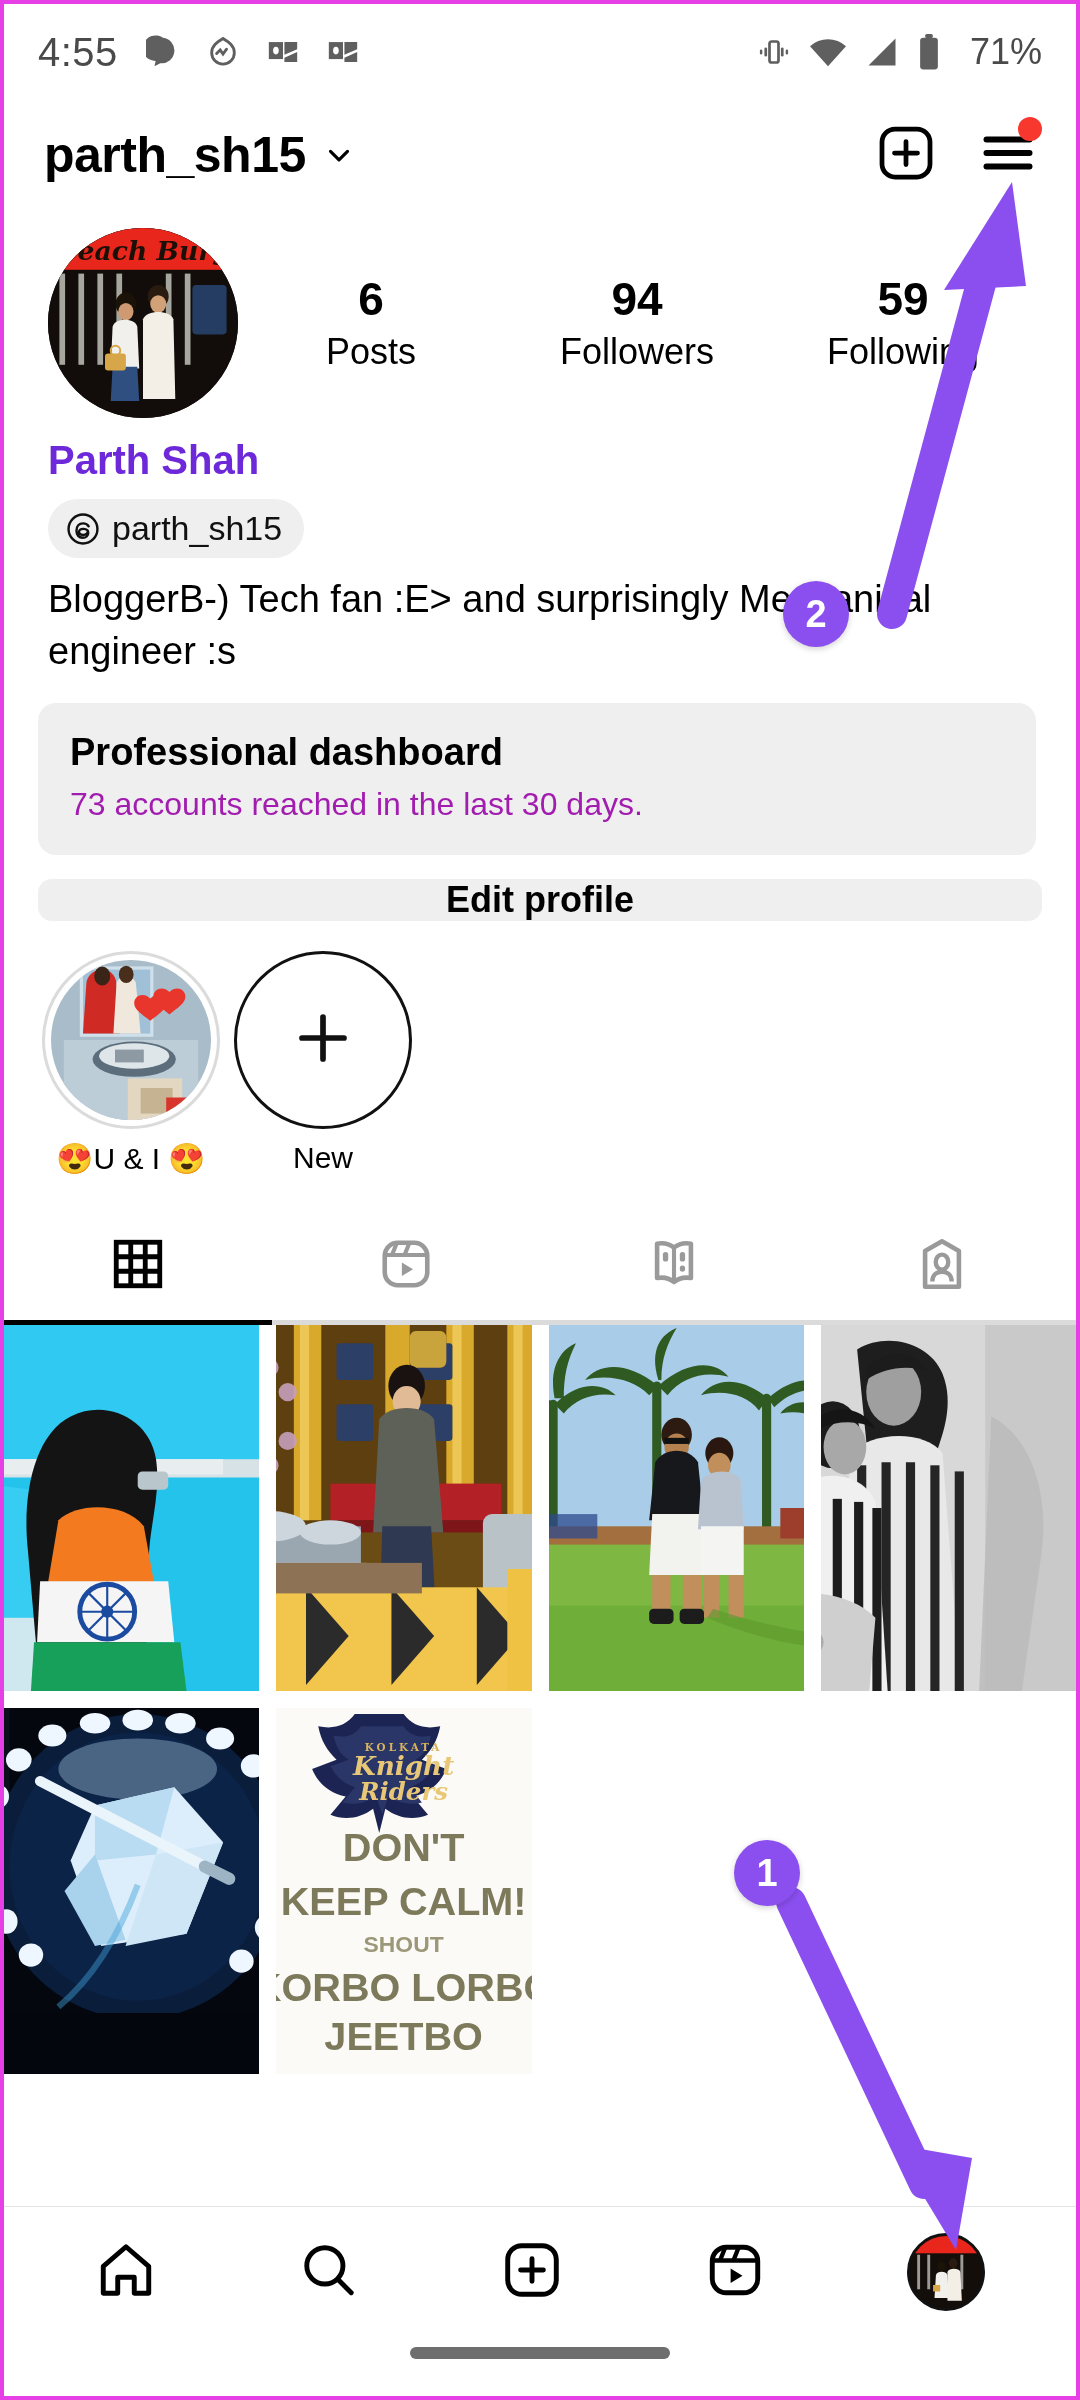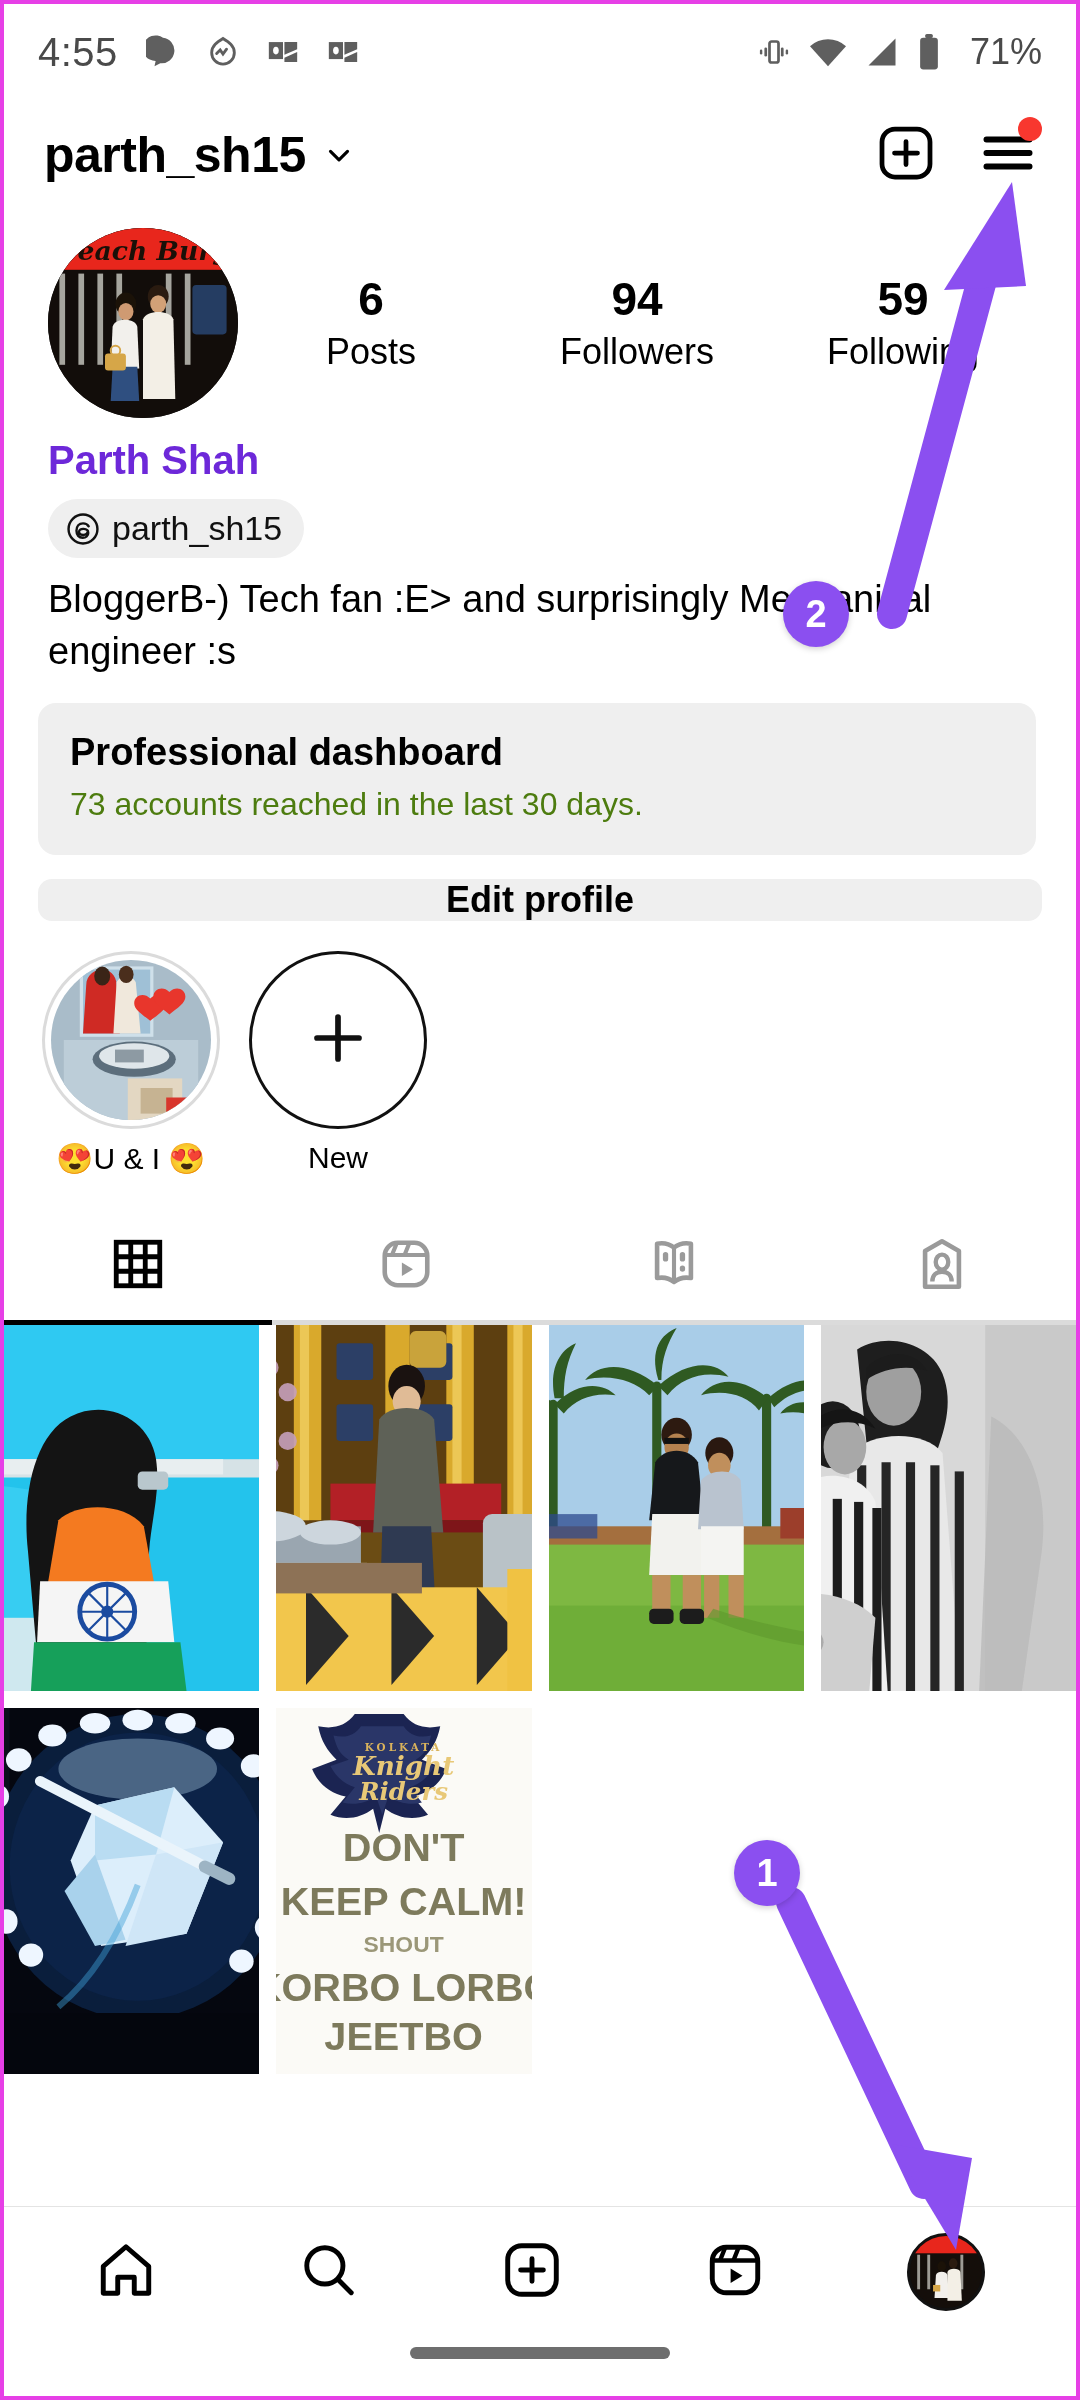--- a/index.html
+++ b/index.html
@@ -83,32 +83,32 @@
     max-width: 900px;
   }
 
   
   .dash {
     margin: 26px 40px 0 34px;
     background: #efefef; border-radius: 18px;
     padding: 28px 32px 32px 32px;
   }
   .dash-title { font-size: 38px; font-weight: 700; color: #000; }
-  .dash-sub { font-size: 32px; color: #4d7c0f; margin-top: 12px; }
+  .dash-sub { font-size: 32px; color: #a21caf; margin-top: 12px; }
 
   
   .btn-row { display: flex; gap: 20px; padding: 24px 34px 0 34px; flex-direction: column; }
   .gbtn {
     flex: 1; background: #efefef; border-radius: 14px;
     height: 82px; display: flex; align-items: center; justify-content: center;
     font-size: 36px; font-weight: 700; color: #000;
   }
 
   
-  .highlights { display: flex; gap: 29px; padding: 30px 0 0 38px; }
+  .highlights { display: flex; gap: 14px; padding: 30px 0 0 38px; }
   .hl { width: 178px; text-align: center; }
   .hl-ring {
     width: 178px; height: 178px; border-radius: 50%;
     border: 3px solid #dbdbdb; padding: 6px; background: #fff;
     overflow: hidden;
   }
   .hl-img { width: 100%; height: 100%; border-radius: 50%; overflow: hidden; }
   .hl-new {
     width: 178px; height: 178px; border-radius: 50%;
     border: 3px solid #111; display: flex; align-items: center; justify-content: center;

